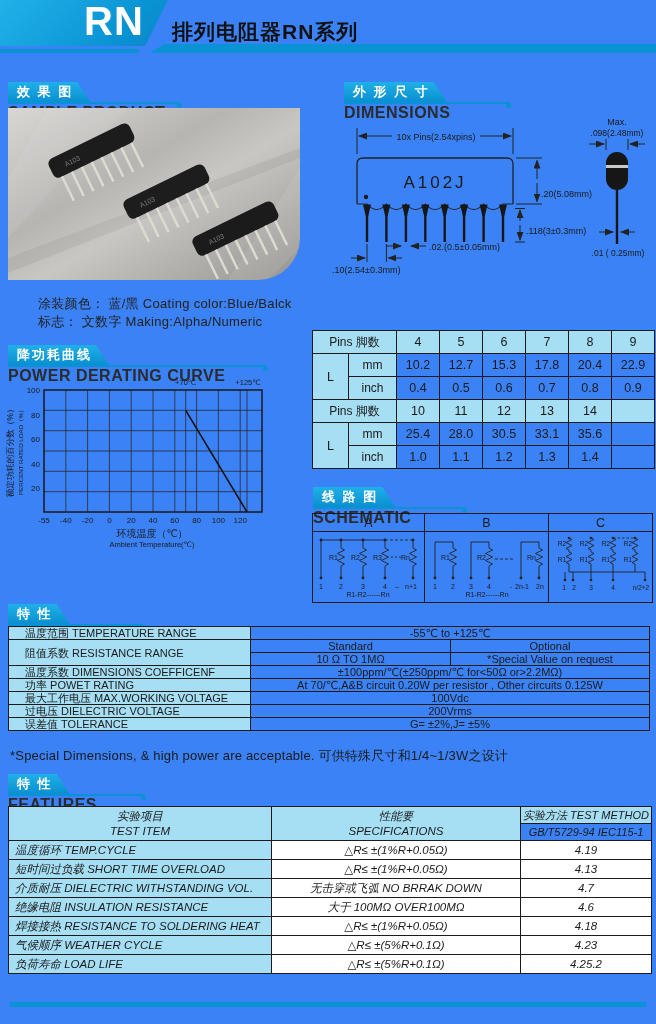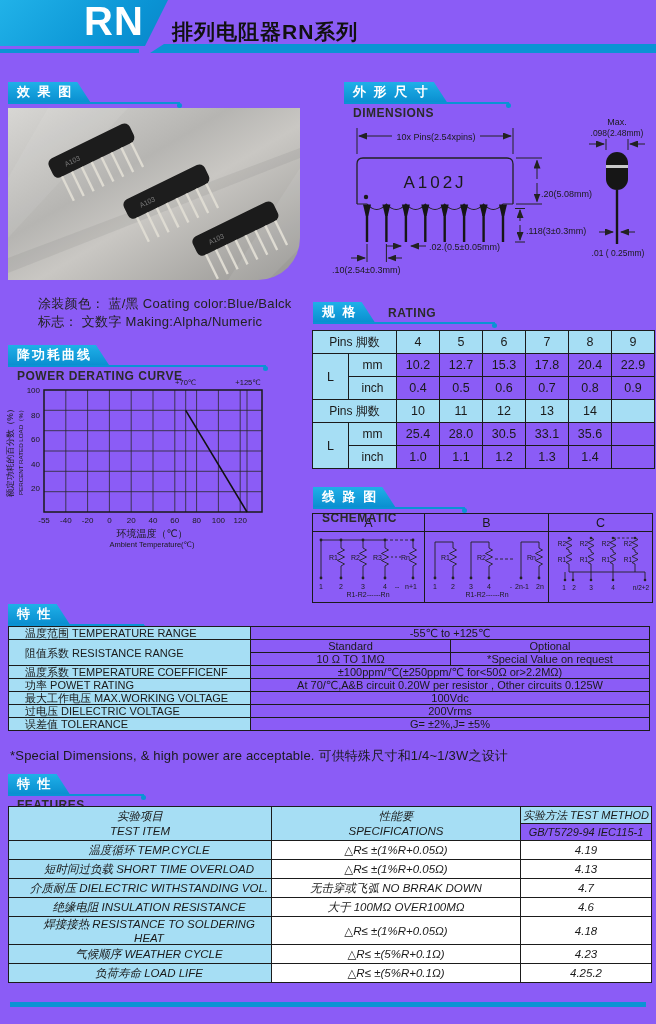--- a/index.html
+++ b/index.html
@@ -1,17 +1,17 @@
 <!DOCTYPE html>
 <html><head>
 <meta charset="utf-8">
 <style>
   html,body{margin:0;padding:0;background:#fff;}
   body{font-family:"Liberation Sans","DejaVu Sans",sans-serif;color:#1a1a1a;}
-  #page{position:relative;width:656px;height:1024px;background:#8b5cf6;overflow:hidden;}
+  #page{position:relative;width:656px;height:1024px;background:#3b82f6;overflow:hidden;}
   .abs{position:absolute;}
 
   
   .banner-poly{position:absolute;left:0;top:0;width:172px;height:46px;
     background:linear-gradient(135deg,#21b2e8 0%,#0a93d4 70%,#0a86c8 100%);
     clip-path:polygon(0 0,168px 0,145px 46px,0 46px);}
   .banner-rn{position:absolute;left:84px;top:-2px;font-size:40px;font-weight:bold;
     color:#fff;letter-spacing:1px;line-height:46px;}
   .banner-line-left{position:absolute;left:0;top:49px;width:139px;height:4px;background:#0a93d4;}
   .banner-band-right{position:absolute;left:150px;top:44px;width:506px;height:9px;background:#0a93d4;
@@ -19,22 +19,22 @@
   .banner-subtitle{position:absolute;left:172px;top:18px;font-size:21px;font-weight:bold;color:#111;letter-spacing:1px;}
 
   
   .sec{position:absolute;height:22px;}
   .sec .sec-line{position:absolute;left:0;right:0;bottom:0;height:2px;background:#0a93d4;}
   .sec .sec-dot{position:absolute;right:-2px;bottom:-4px;width:5px;height:5px;border-radius:50%;background:#0a93d4;}
   .badge{position:relative;display:inline-block;vertical-align:top;height:20px;line-height:20px;
     background:linear-gradient(180deg,#1fb0e8 0%,#0a8fd0 100%);color:#fff;font-size:13px;font-weight:bold;
     letter-spacing:2px;padding:0 17px 0 9px;
     clip-path:polygon(0 0,calc(100% - 13px) 0,100% 100%,0 100%);}
-  .sec-en{display:inline-block;vertical-align:top;margin-left:9px;height:20px;line-height:22px;
-    font-size:12px;font-weight:bold;color:#2b2b2b;letter-spacing:.5px;white-space:nowrap;}
+  .sec-en{display:inline-block;vertical-align:top;height:20px;line-height:22px;
+    font-size:16px;font-weight:bold;color:#2b2b2b;letter-spacing:.5px;white-space:nowrap;}
 
   
   .photo{position:absolute;left:8px;top:108px;width:292px;height:172px;border-radius:0 0 42px 0;overflow:hidden;}
   .cap-line{position:absolute;left:38px;font-size:13px;color:#222;letter-spacing:.3px;}
 
   
   table{border-collapse:collapse;}
   td{border:1px solid #1b1b1b;}
   .bc{background:#a6def4;}
   .rating-table{position:absolute;left:312px;top:330px;width:342px;table-layout:fixed;}
@@ -49,21 +49,21 @@
 
   .feat-table{position:absolute;left:8px;top:626px;width:641px;table-layout:fixed;}
   .feat-table td{height:12px;font-size:11px;padding:0 0 0 0;text-align:center;line-height:12px;}
   .feat-table td.lb{text-align:left;padding-left:16px;background:#a6def4;}
 
   .note-line{position:absolute;left:10px;top:747px;font-size:13px;color:#1a1a1a;letter-spacing:.2px;}
 
   .test-table{position:absolute;left:8px;top:806px;width:643px;table-layout:fixed;}
   .test-table td{font-size:11.5px;text-align:center;padding:0;font-style:italic;}
   .test-table td.h{background:#a6def4;}
-  .test-table td.item{text-align:center;padding-left:18px;background:#a6def4;height:18px;}
+  .test-table td.item{text-align:left;padding-left:6px;background:#a6def4;height:18px;}
   .test-table td.data{height:18px;background:#fff;}
   .th-stack div{line-height:15px;}
   .test-table td.mh{height:16px;font-size:11px;}
 
   .footer-bar{position:absolute;left:10px;top:1002px;width:636px;height:5px;background:#0a93d4;}
 
   svg text{font-family:"Liberation Sans","DejaVu Sans",sans-serif;}
 </style>
 </head>
 <body>
@@ -278,26 +278,20 @@
     <g fill="#1a1a1a" font-size="7.5">
       <text x="183.7" y="13" text-anchor="middle">+70℃</text>
       <text x="246" y="13" text-anchor="middle">+125℃</text>
     </g>
     <text transform="translate(11,79) rotate(-90)" text-anchor="middle" font-size="8.5" fill="#1a1a1a">额定功耗的百分数（%）</text>
     <text transform="translate(21,79) rotate(-90)" text-anchor="middle" font-size="6.2" fill="#1a1a1a">PERCENT RATED LOAD（%）</text>
     <text x="150" y="165" text-anchor="middle" font-size="10" fill="#1a1a1a">环境温度（℃）</text>
     <text x="150" y="175" text-anchor="middle" font-size="7.5" fill="#1a1a1a">Ambient Temperature(℃)</text>
   </svg>
 
-  <div class="sec" style="left:313px;top:302px;width:182px;">
-    <div class="sec-line"></div>
-    <span class="badge">规 格</span>
-    <span class="sec-en">RATING</span>
-    <span class="sec-dot"></span>
-  </div>
 
   <table class="rating-table">
     <colgroup>
         <col style="width:36px">
         <col style="width:48px">
         <col style="width:43px">
         <col style="width:43px">
         <col style="width:43px">
         <col style="width:43px">
         <col style="width:43px">
@@ -529,21 +523,21 @@
     <tr>
       <td class="lb" rowspan="2">阻值系数 RESISTANCE RANGE</td>
       <td>Standard</td>
       <td>Optional</td>
     </tr>
     <tr>
       <td>10 Ω  TO  1MΩ</td>
       <td>*Special Value on request</td>
     </tr>
     <tr>
-      <td class="lb">温度系数 TEMPERATURE COEFFICENF</td>
+      <td class="lb">温度系数 DIMENSIONS COEFFICENF</td>
       <td colspan="2">±100ppm/℃(±250ppm/℃  for&lt;50Ω  or&gt;2.2MΩ)</td>
     </tr>
     <tr>
       <td class="lb">功率 POWET RATING</td>
       <td colspan="2">At 70/℃,A&amp;B  circuit  0.20W per resistor , Other circuits 0.125W</td>
     </tr>
     <tr>
       <td class="lb">最大工作电压 MAX.WORKING VOLTAGE</td>
       <td colspan="2">100Vdc</td>
     </tr>

